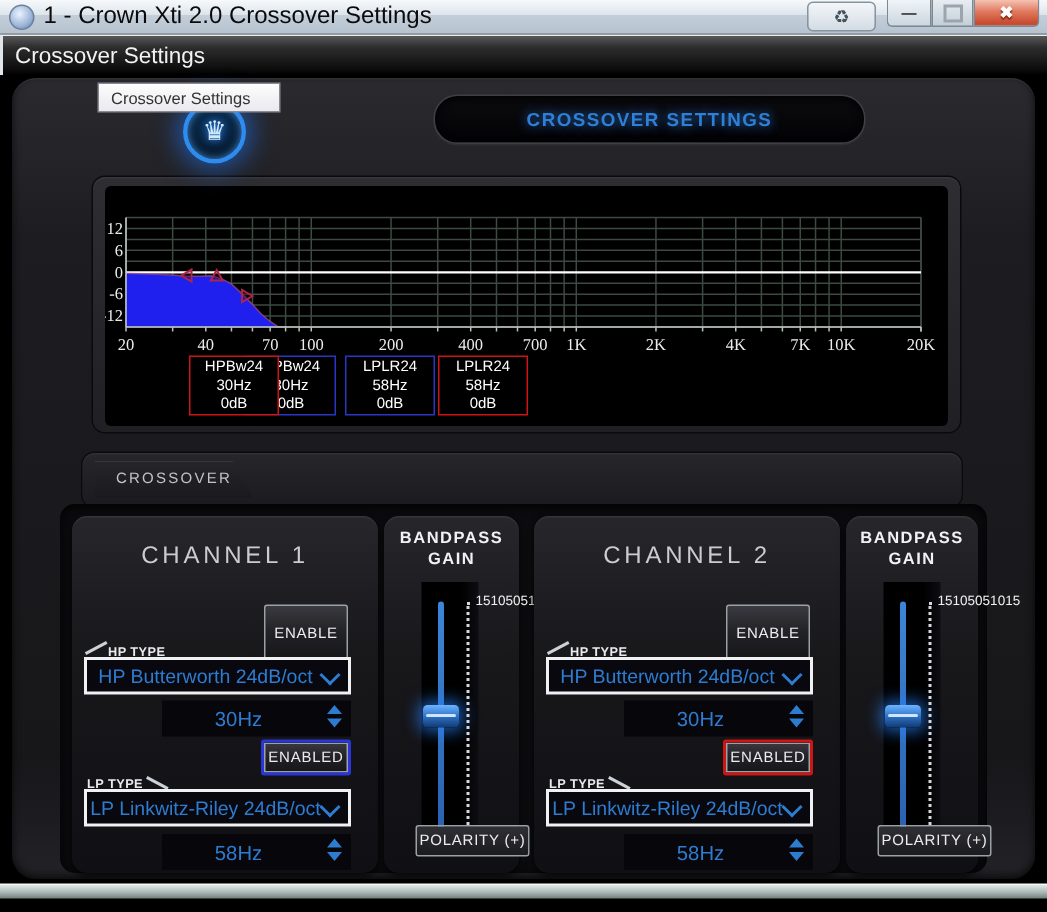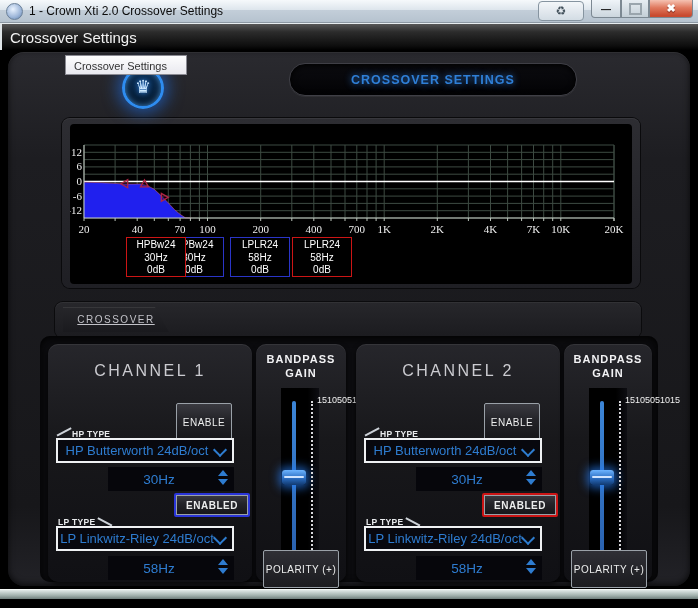--- a/index.html
+++ b/index.html
@@ -7,21 +7,21 @@
        font-family:"Liberation Sans",sans-serif;}
 
   
   .titlebar{position:absolute;left:0;top:0;width:698px;height:23px;
     background:linear-gradient(180deg,#f6f9fb,#dde5ec 45%,#c3ced9 46%,#b6c3cf);
     display:flex;align-items:center;padding:0 6px;box-sizing:border-box;
     border-bottom:1px solid #8d99a4;}
   .app-ico{width:15px;height:15px;border-radius:50%;flex:0 0 auto;
     background:radial-gradient(circle at 40% 35%,#eaf3ff,#9cb5d8 60%,#5c7ea9);
     border:1px solid #6b8098;margin-right:6px;}
-  .tb-title{font-size:12px;color:#0b0b0b;white-space:nowrap;}
+  .tb-title{font-size:16px;color:#0b0b0b;white-space:nowrap;}
   .tb-sync{position:absolute;right:114px;top:1px;width:44px;height:18px;border-radius:4px;
     background:linear-gradient(180deg,#f3f6f9,#d3dce4);border:1px solid #8694a0;
     display:flex;align-items:center;justify-content:center;font-size:12px;color:#44525c;}
   .caps{position:absolute;right:5px;top:0;display:flex;}
   .cap{height:18px;border:1px solid #7c8892;border-top:none;box-sizing:border-box;
     display:flex;align-items:center;justify-content:center;}
   .cap.min{width:30px;border-radius:0 0 0 4px;
     background:linear-gradient(180deg,#eff4f8,#ccd6de);}
   .cap.min span{font-weight:bold;font-size:10px;color:#222;margin-top:2px;}
   .cap.max{width:28px;background:linear-gradient(180deg,#e7edf2,#c4cfd7);}
@@ -67,42 +67,42 @@
     background:#000;border-radius:4px;}
   .graph-inner svg{position:absolute;left:0;top:0;}
   .tag{position:absolute;top:113px;width:60px;height:40px;background:#000;border:1px solid #888;
     box-sizing:border-box;color:#fff;font-size:10px;line-height:12.5px;text-align:center;padding-top:1px;margin-left:32px;}
 
   
   .tabrail{position:absolute;left:55px;top:302px;width:586px;height:36px;border-radius:8px;
     background:linear-gradient(180deg,#27272b,#1b1b1f);box-shadow:0 0 0 1px #0b0b0d, inset 0 1px 0 rgba(255,255,255,0.05);}
   .tab{position:absolute;display:flex;align-items:center;justify-content:center;
     font-size:10px;letter-spacing:1.5px;color:#c2c2c8;
-    clip-path:polygon(0 0, calc(100% - 14px) 0, 100% 100%, 0 100%);text-decoration:underline;}
+    clip-path:polygon(0 0, calc(100% - 14px) 0, 100% 100%, 0 100%);}
   .tab.crossover{left:63px;top:307px;width:106px;height:25px;
     background:linear-gradient(180deg,#26262a,#1a1a1e);box-shadow:inset 0 1px 0 rgba(255,255,255,0.08);}
   .tab.independent{left:169px;top:305px;width:122px;height:30px;color:#e0e0e4;
     background:linear-gradient(180deg,#303036,#212126);box-shadow:inset 0 1px 0 rgba(255,255,255,0.1);}
 
   
   .recess{position:absolute;left:40px;top:336px;width:618px;height:246px;border-radius:10px;
     background:#0c0c0f;box-shadow:inset 0 2px 8px #000;}
   .chp,.bpp{position:absolute;top:344px;height:238px;border-radius:10px;
     background:linear-gradient(180deg,#26262b,#18181b 40%,#101014);
     box-shadow:inset 0 1px 0 rgba(255,255,255,0.07), 0 2px 5px rgba(0,0,0,0.8);}
   .chp{width:204px;}
   .bpp{width:90px;}
   .ch-title{position:absolute;top:18px;left:0;right:0;text-align:center;
     font-size:16px;color:#cbcbd0;letter-spacing:2.5px;}
   .gbtn{position:absolute;background:linear-gradient(180deg,#3a3a40,#232328 45%,#161619);
     border:1px solid #9aa1a8;border-radius:2px;color:#eceded;font-size:10px;letter-spacing:0.5px;
     font-family:"Liberation Sans",sans-serif;padding:0;cursor:default;}
   .gbtn.enable{left:128px;top:59px;width:56px;height:38px;}
-  .gbtn.enabled{left:126px;top:149px;width:76px;height:24px;border-width:2px;
-    box-shadow:inset 0 0 0 1px #9aa1a8;font-weight:bold;}
+  .gbtn.enabled{left:126px;top:149px;width:60px;height:24px;border-width:2px;
+    box-shadow:inset 0 0 0 1px #9aa1a8;}
   .ftl{position:absolute;left:10px;color:#e8eaec;font-size:8.5px;font-weight:bold;letter-spacing:0.3px;}
   .ftl.hp{top:85px;margin-left:14px;}
   .ftl.hp::before{content:"";position:absolute;width:16px;height:1.5px;background:#cdd2d8;
     left:-16px;top:2px;transform:rotate(-28deg);}
   .ftl.lp{top:173px;}
   .ftl.lp::after{content:"";position:absolute;width:16px;height:1.5px;background:#cdd2d8;
     right:-18px;top:4px;transform:rotate(28deg);}
   .dd{position:absolute;left:8px;width:178px;height:25px;background:#08080e;
     border:2px solid #eff1f3;box-sizing:border-box;}
   .dd.hp-dd{top:94px;} .dd.lp-dd{top:182px;padding-left:16px;}
@@ -129,21 +129,21 @@
   .bp-track{position:absolute;left:36px;top:57px;width:4px;height:152px;border-radius:2px;
     background:linear-gradient(180deg,#3c86d8,#2a62b0);}
   .bp-handle{position:absolute;left:26px;width:24px;height:15px;border-radius:3px;
     background:linear-gradient(180deg,#6db4ff,#2a6cc0 55%,#123a70);
     box-shadow:0 0 10px 3px rgba(40,130,255,0.65);}
   .bp-handle::after{content:"";position:absolute;left:2px;right:2px;top:6px;height:2px;
     background:#cfe4ff;border-radius:1px;}
   .bp-dots{position:absolute;left:55px;top:57px;height:152px;width:0;border-left:2px dotted #d8d8dc;}
   .bp-labels{position:absolute;left:61px;top:51px;height:164px;display:flex;flex-direction:row;
     justify-content:space-between;font-size:9px;color:#f0f0f0;}
-  .gbtn.polarity{left:7px;top:206px;width:76px;height:38px;
+  .gbtn.polarity{left:21px;top:206px;width:76px;height:21px;
     background:linear-gradient(180deg,#2f2f35,#1b1b1f);}
 </style>
 </head>
 <body>
 
 <div class="win">
 
   <div class="titlebar">
     <span class="app-ico"></span>
     <span class="tb-title">1 - Crown Xti 2.0 Crossover Settings</span>

